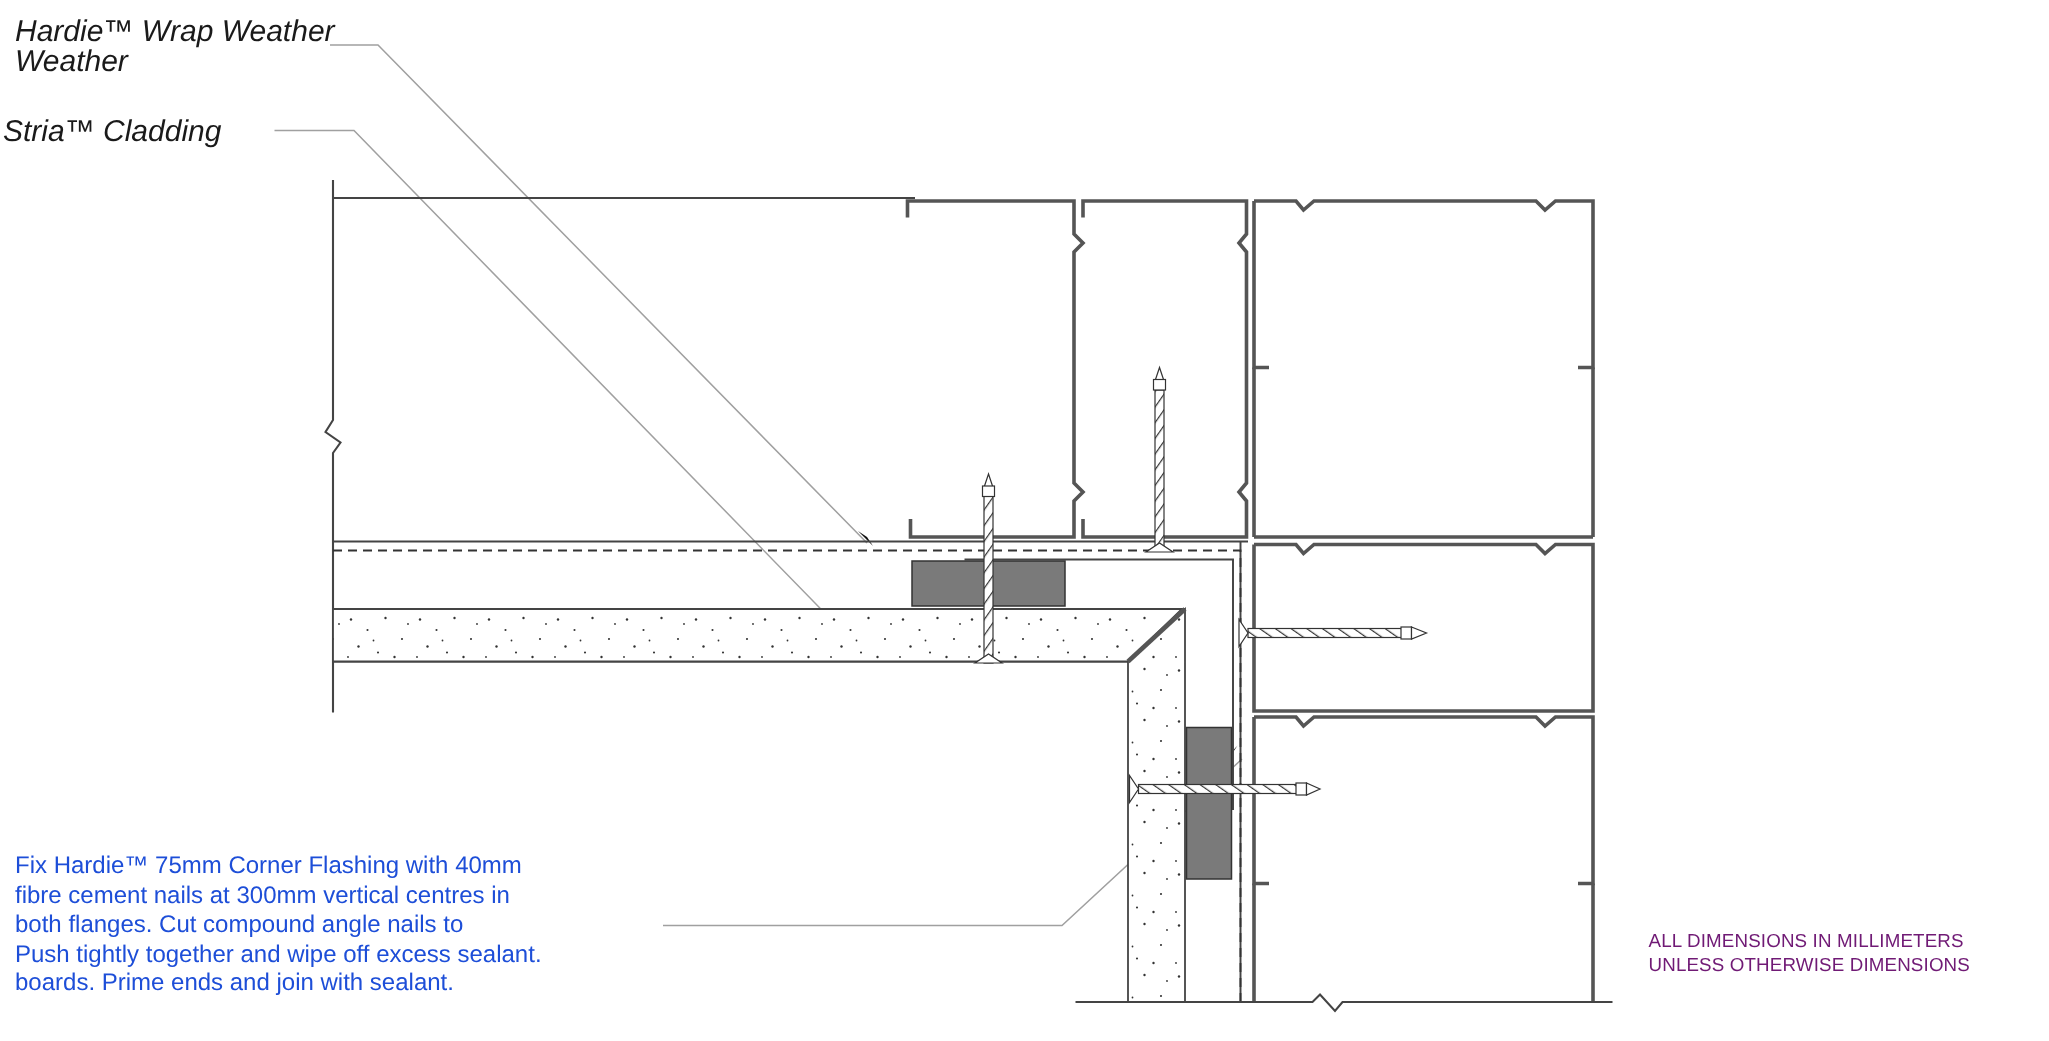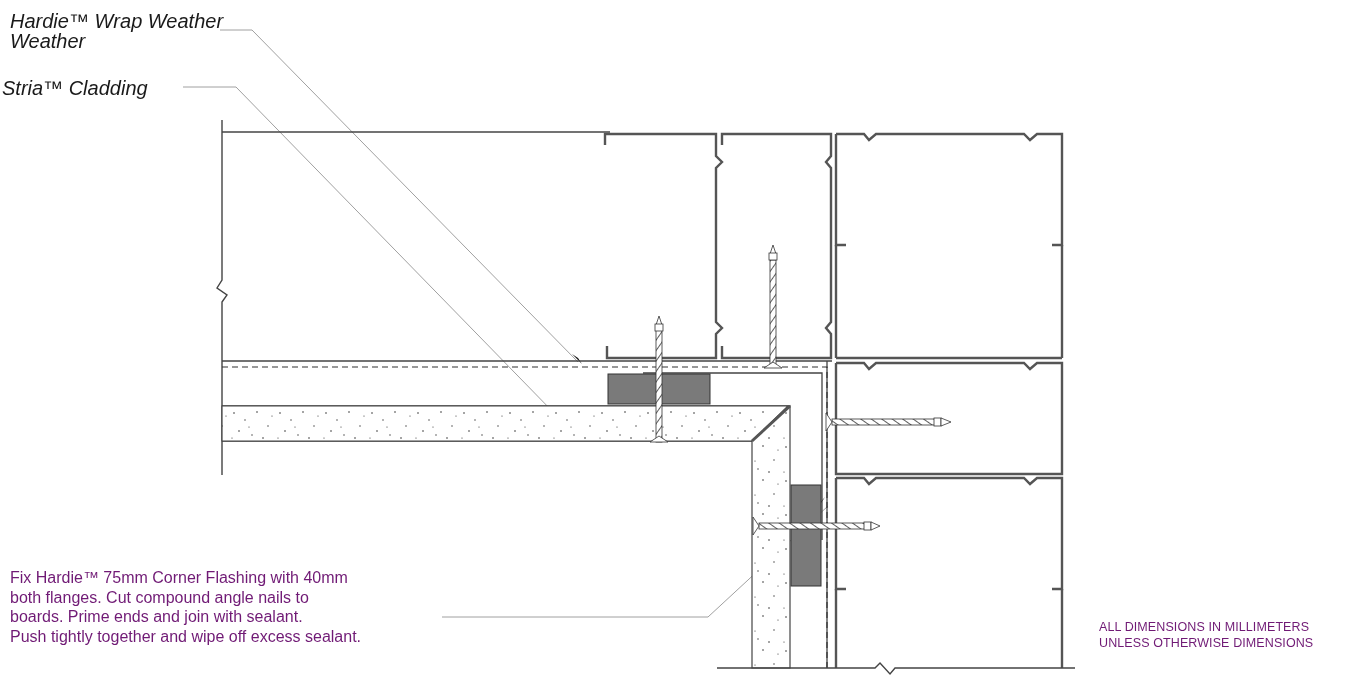--- a/index.html
+++ b/index.html
@@ -1,35 +1,36 @@
 <!DOCTYPE html>
 <html><head>
   <meta charset="utf-8">
   <style>
     html, body { margin: 0; padding: 0; background: #ffffff; }
     body { width: 1366px; height: 694px; position: relative; overflow: hidden; font-family: "Liberation Sans", sans-serif; color: #111; }
     .label { position: absolute; font-size: 20px; line-height: 20px; color: #1a1a1a; white-space: nowrap; font-style: italic; }
-    .note { position: absolute; font-size: 16px; line-height: 19.5px; color: #701a75; white-space: nowrap; }
+    .note { position: absolute; font-size: 16px; line-height: 19.5px; color: #1d4ed8; white-space: nowrap; }
     .spec { position: absolute; font-size: 12.5px; line-height: 16px; color: #701a75; white-space: nowrap; letter-spacing: 0.1px; }
     svg.drawing { position: absolute; left: 0; top: 0; }
   </style>
 </head>
 <body>
 
 <div class="label" style="left:10px; top:11px;">
   <div>Hardie™ Wrap Weather</div>
   <div>Weather</div>
 </div>
 <div class="label" style="left:2px; top:78px;">Stria™ Cladding</div>
 
 <div class="note" style="left:10px; top:568px;">
   <div>Fix Hardie™ 75mm Corner Flashing with 40mm</div>
+  <div>fibre cement nails at 300mm vertical centres in</div>
   <div>both flanges. Cut compound angle nails to</div>
+  <div>Push tightly together and wipe off excess sealant.</div>
   <div>boards. Prime ends and join with sealant.</div>
-  <div>Push tightly together and wipe off excess sealant.</div>
 </div>
 
 <div class="spec" style="left:1099px; top:619px;">
   <div>ALL DIMENSIONS IN MILLIMETERS</div>
   <div>UNLESS OTHERWISE DIMENSIONS</div>
 </div>
 
 <svg class="drawing" width="1366" height="694" viewBox="0 0 1366 694" xmlns="http://www.w3.org/2000/svg">
   <defs>
     <pattern id="nailThread" width="6" height="6" patternUnits="userSpaceOnUse" patternTransform="rotate(35)">

